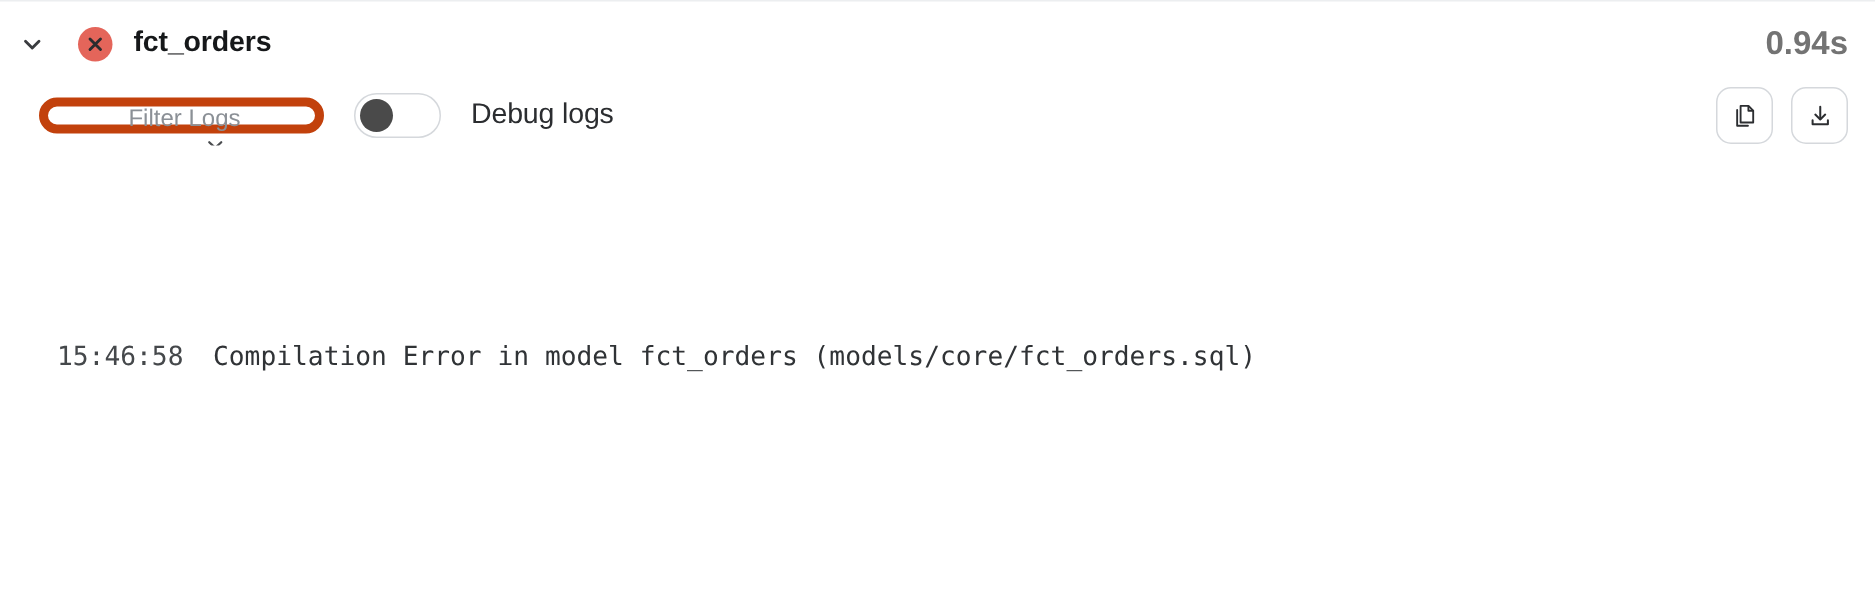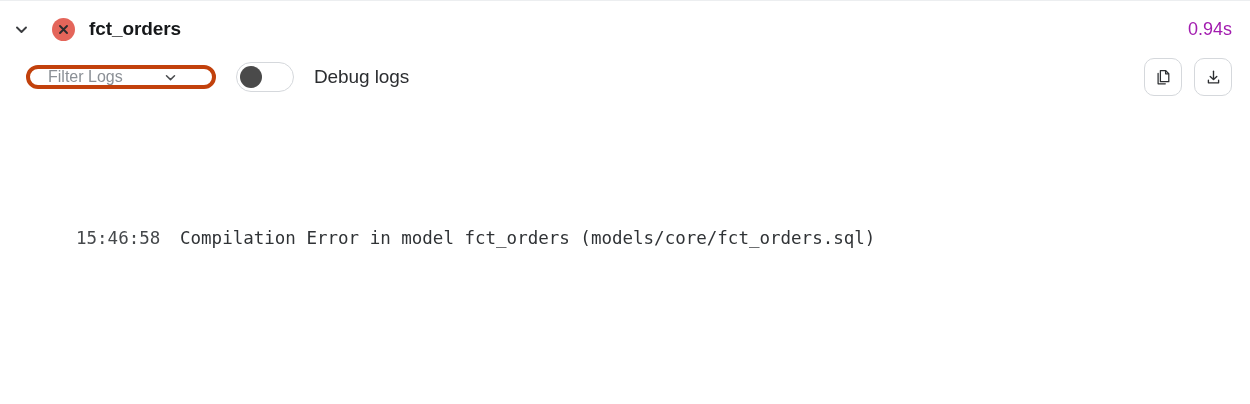--- a/index.html
+++ b/index.html
@@ -65,45 +65,46 @@
     font-size: 19px;
     font-weight: 700;
     letter-spacing: -0.1px;
     color: #16181a;
     white-space: nowrap;
   }
 
   .spacer { flex: 1 1 auto; }
 
   .elapsed {
-    font-size: 18px;
-    font-weight: 400;
-    color: #a21caf;
+    font-size: 22px;
+    font-weight: 700;
+    color: #737373;
     white-space: nowrap;
   }
 
   
   .toolbar {
     height: 40px;
     display: flex;
     align-items: center;
     padding: 0 18px 0 26px;
     position: relative;
   }
 
   .filter-select {
     height: 24px;
     min-width: 190px;
-    border: 4px solid #c2410c;
+    border: 6px solid #c2410c;
     border-radius: 18px;
     display: flex;
     align-items: center;
     padding: 0 14px 0 18px;
     background: #ffffff;
     cursor: pointer;
+    flex-direction: column;
   }
   .filter-select-label {
     font-size: 16px;
     color: #8b9096;
     white-space: nowrap;
   }
   .filter-select .caret {
     margin-left: 40px;
     display: flex;
     align-items: center;
@@ -193,21 +194,20 @@
   .log-entry {
     position: absolute;
     top: 29px;
     left: 0;
     width: 1250px;
   }
 
   .log-line {
     display: block;
     white-space: pre;
-    margin-left: 38px;
   }
 
   .ts {
     display: inline-block;
     width: 142px;
     padding-left: 38px;
     color: #45484b;
   }
   .ts-blank {
     display: inline-block;

